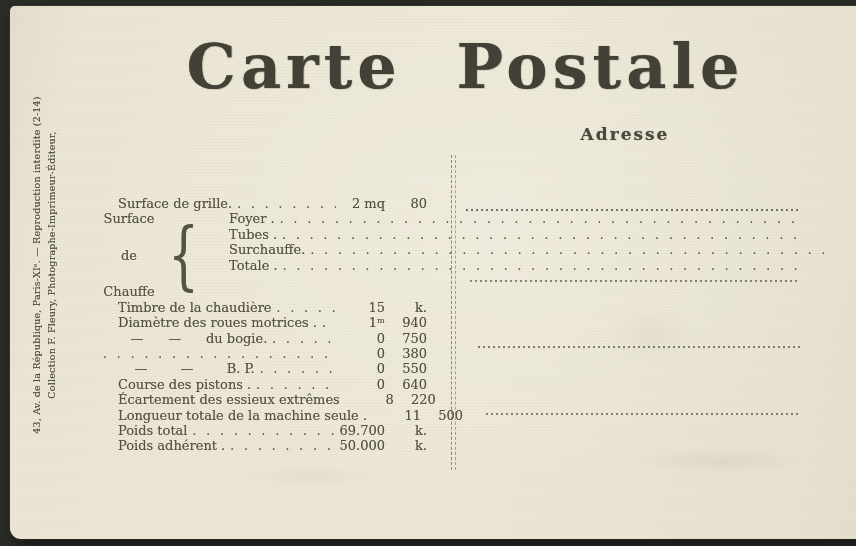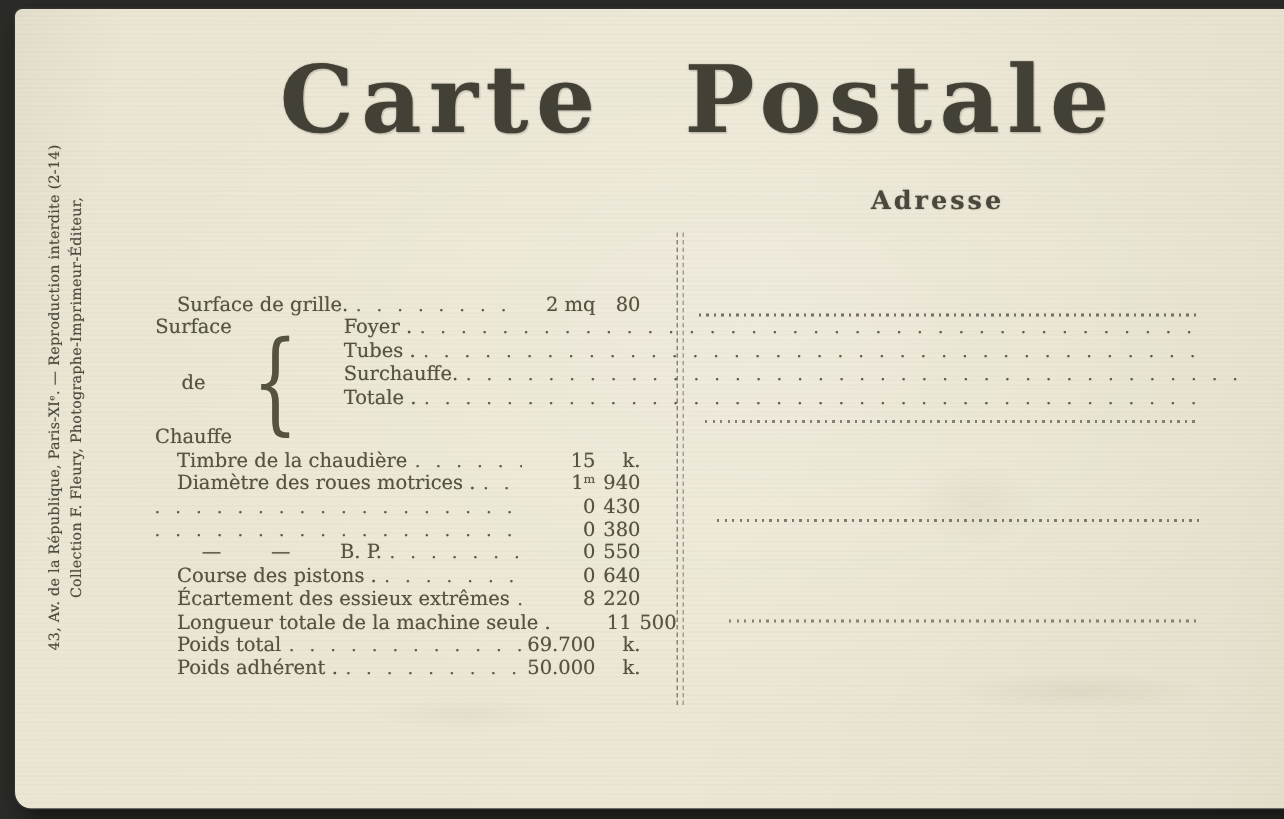--- a/index.html
+++ b/index.html
@@ -52,21 +52,21 @@
     text-shadow:0 0 0.5px rgba(80,76,60,0.5);
   }
   .srow{display:flex;align-items:baseline;height:15.4px;line-height:15.4px;}
   .lbl{white-space:pre;flex:0 0 auto;margin-left:20px;}
   .dots{
     flex:1 1 0;overflow:hidden;white-space:nowrap;
     letter-spacing:10px;margin:0 3px 0 5px;color:#5b5846;
     font-size:12px;
   }
   .v1{flex:0 0 46px;text-align:right;white-space:nowrap;}
-  .v2{flex:0 0 28px;text-align:right;white-space:nowrap;margin-left:2px;}
+  .v2{flex:0 0 28px;text-align:right;white-space:nowrap;margin-left:14px;}
   .group{display:flex;align-items:stretch;}
   .group-label{
     flex:0 0 62px;display:flex;flex-direction:column;justify-content:center;
     text-align:center;line-height:15.5px;gap:21px;
   }
   .brace{
     flex:0 0 26px;align-self:center;
     font-size:74px;line-height:58px;height:60px;
     transform:scaleX(0.65);color:#55523f;
     font-family:"DejaVu Serif",serif;
@@ -157,23 +157,24 @@
       <span class="v1">15</span>
       <span class="v2">k.</span>
     </div>
     <div class="srow">
       <span class="lbl">Diamètre des roues motrices .</span>
       <span class="dots">......................................</span>
       <span class="v1">1ᵐ</span>
       <span class="v2">940</span>
     </div>
     <div class="srow">
-      <span class="dots">......................................</span>
-      <span class="v1">0</span>
-      <span class="v2">430</span>
+      <span class="lbl">   —      —      du bogie.</span>
+      <span class="dots">......................................</span>
+      <span class="v1">0</span>
+      <span class="v2">750</span>
     </div>
     <div class="srow">
       <span class="dots">......................................</span>
       <span class="v1">0</span>
       <span class="v2">380</span>
     </div>
     <div class="srow">
       <span class="lbl">    —        —        B. P.</span>
       <span class="dots">......................................</span>
       <span class="v1">0</span>

